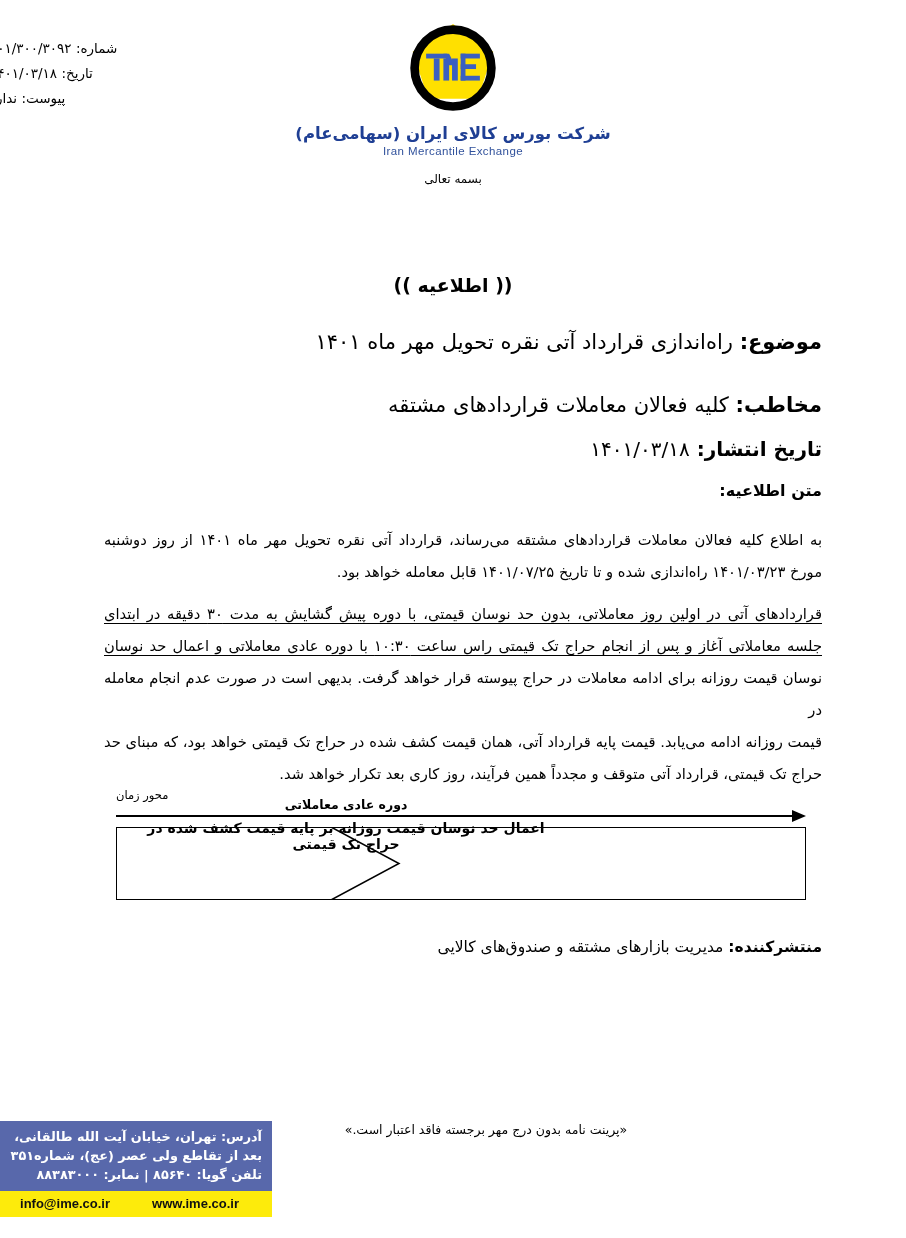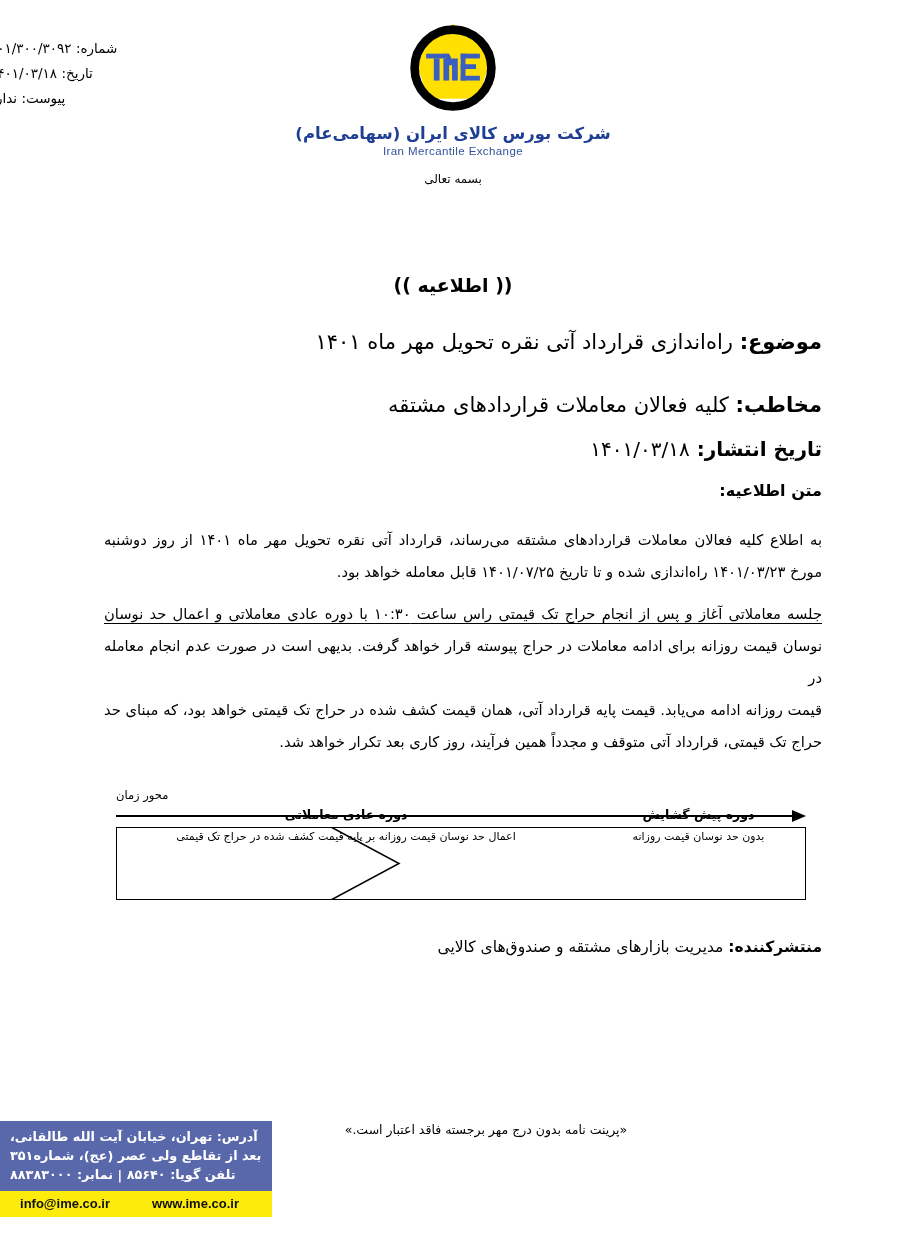--- a/index.html
+++ b/index.html
@@ -186,22 +186,22 @@
     text-align: center;
   }
   .tl-seg-pre  { right: 0; width: 215px; }
   .tl-seg-main { right: 250px; width: 420px; }
   .tl-seg-title {
     font-size: 12.5px;
     font-weight: bold;
     margin-bottom: 8px;
   }
   .tl-seg-sub {
-    font-size: 11px;
-    font-weight: normal;
+    font-size: 14px;
+    font-weight: bold;
   }
 
   
   .publisher {
     position: absolute;
     top: 938px;
     right: 84px;
     width: 736px;
     text-align: right;
     direction: rtl;
@@ -223,21 +223,21 @@
     position: absolute;
     left: 0;
     top: 1121px;
     width: 272px;
   }
   .band-blue {
     background: #5868ab;
     color: #ffffff;
     padding: 6px 10px 7px 10px;
     direction: rtl;
-    text-align: left;
+    text-align: right;
     font-size: 12.8px;
     line-height: 19px;
     font-weight: bold;
     box-sizing: border-box;
     width: 272px;
   }
   .band-blue span { display: block; white-space: nowrap; }
   .band-yellow {
     background: #fdeb0b;
     color: #111111;
@@ -316,44 +316,41 @@
   </div>
 
   <div class="field-line f-bodyhead">متن اطلاعیه:</div>
 
   <div class="body-block para-1">
     <span class="body-line justify-both">به اطلاع کلیه فعالان معاملات قراردادهای مشتقه می‌رساند، قرارداد آتی نقره تحویل مهر ماه ۱۴۰۱ از روز دوشنبه</span>
     <span class="body-line last">مورخ ۱۴۰۱/۰۳/۲۳ راه‌اندازی شده و تا تاریخ ۱۴۰۱/۰۷/۲۵ قابل معامله خواهد بود.</span>
   </div>
 
   <div class="body-block para-2">
+    <span class="body-line justify-both u">قراردادهای آتی در اولین روز معاملاتی، بدون حد نوسان قیمتی، با دوره پیش گشایش به مدت ۳۰ دقیقه در ابتدای</span>
     <span class="body-line justify-both u">جلسه معاملاتی آغاز و پس از انجام حراج تک قیمتی راس ساعت ۱۰:۳۰ با دوره عادی معاملاتی و اعمال حد نوسان</span>
     <span class="body-line justify-both">نوسان قیمت روزانه برای ادامه معاملات در حراج پیوسته قرار خواهد گرفت. بدیهی است در صورت عدم انجام معامله در</span>
     <span class="body-line justify-both">قیمت روزانه ادامه می‌یابد. قیمت پایه قرارداد آتی، همان قیمت کشف شده در حراج تک قیمتی خواهد بود، که مبنای حد</span>
     <span class="body-line last">حراج تک قیمتی، قرارداد آتی متوقف و مجدداً همین فرآیند، روز کاری بعد تکرار خواهد شد.</span>
   </div>
 
   <div class="timeline">
     <div class="tl-axis-label">محور زمان</div>
 
     <svg class="tl-arrow" viewBox="0 0 690 12" preserveAspectRatio="none">
       <line x1="0" y1="6" x2="676" y2="6" stroke="#000" stroke-width="2"></line>
       <polygon points="676,0 690,6 676,12" fill="#000"></polygon>
     </svg>
 
     <div class="tl-box"></div>
 
     <svg class="tl-chevron" viewBox="0 0 690 73" preserveAspectRatio="none">
       <polyline points="215,0 283,36.5 215,73" fill="none" stroke="#000" stroke-width="1.5"></polyline>
     </svg>
 
-    <div class="tl-seg tl-seg-pre">
-      <div class="tl-seg-title">دوره پیش گشایش</div>
-      <div class="tl-seg-sub">بدون حد نوسان قیمت روزانه</div>
-    </div>
 
     <div class="tl-seg tl-seg-main">
       <div class="tl-seg-title">دوره عادی معاملاتی</div>
       <div class="tl-seg-sub">اعمال حد نوسان قیمت روزانه بر پایه قیمت کشف شده در حراج تک قیمتی</div>
     </div>
   </div>
 
   <div class="publisher">
     <span class="fl-label">منتشرکننده:</span>
     <span class="fl-value">مدیریت بازارهای مشتقه و صندوق‌های کالایی</span>

